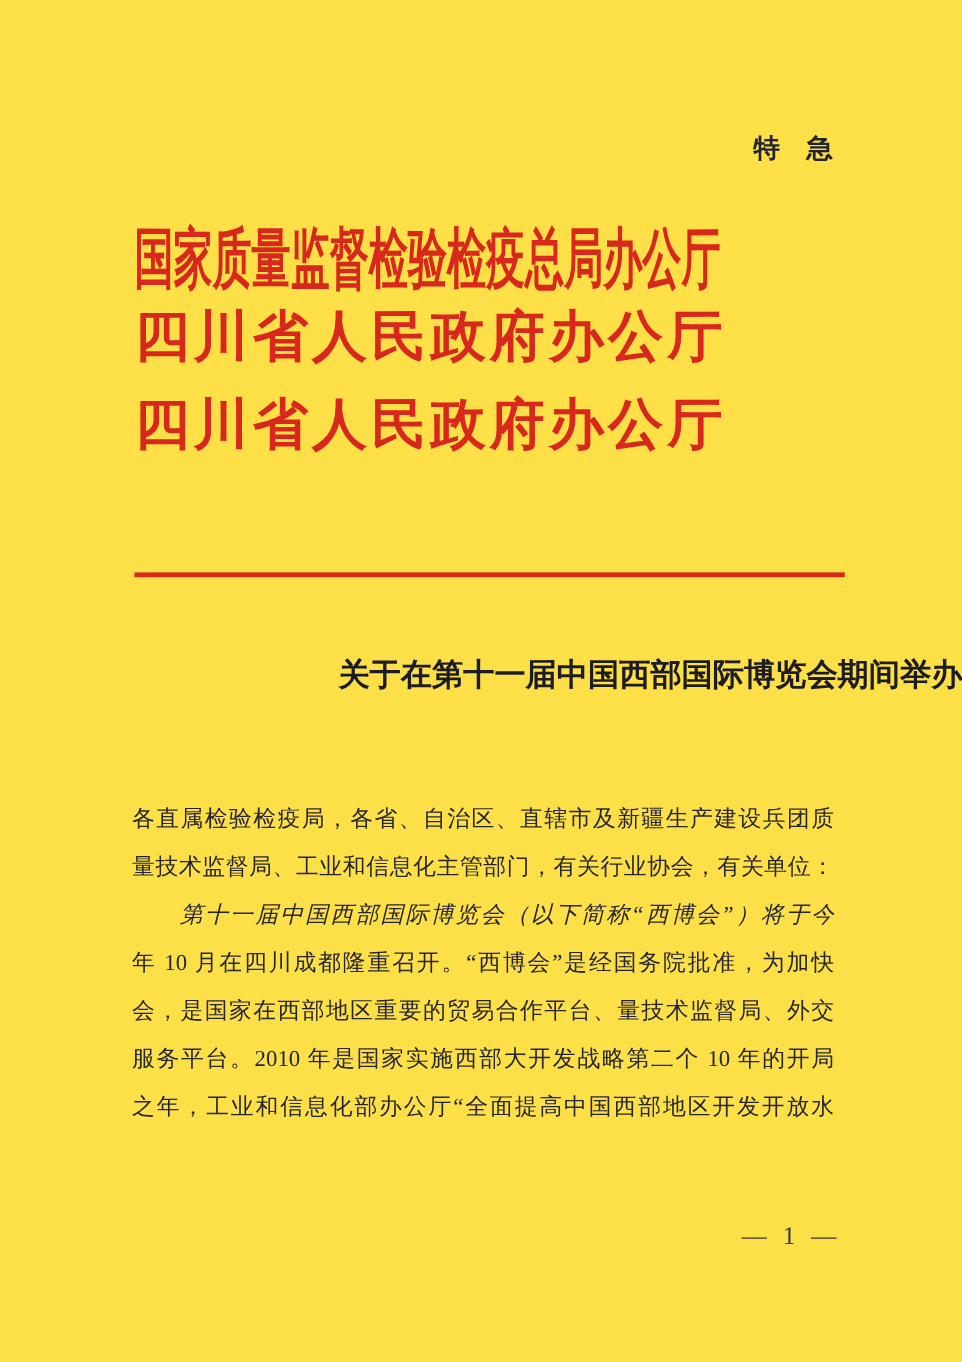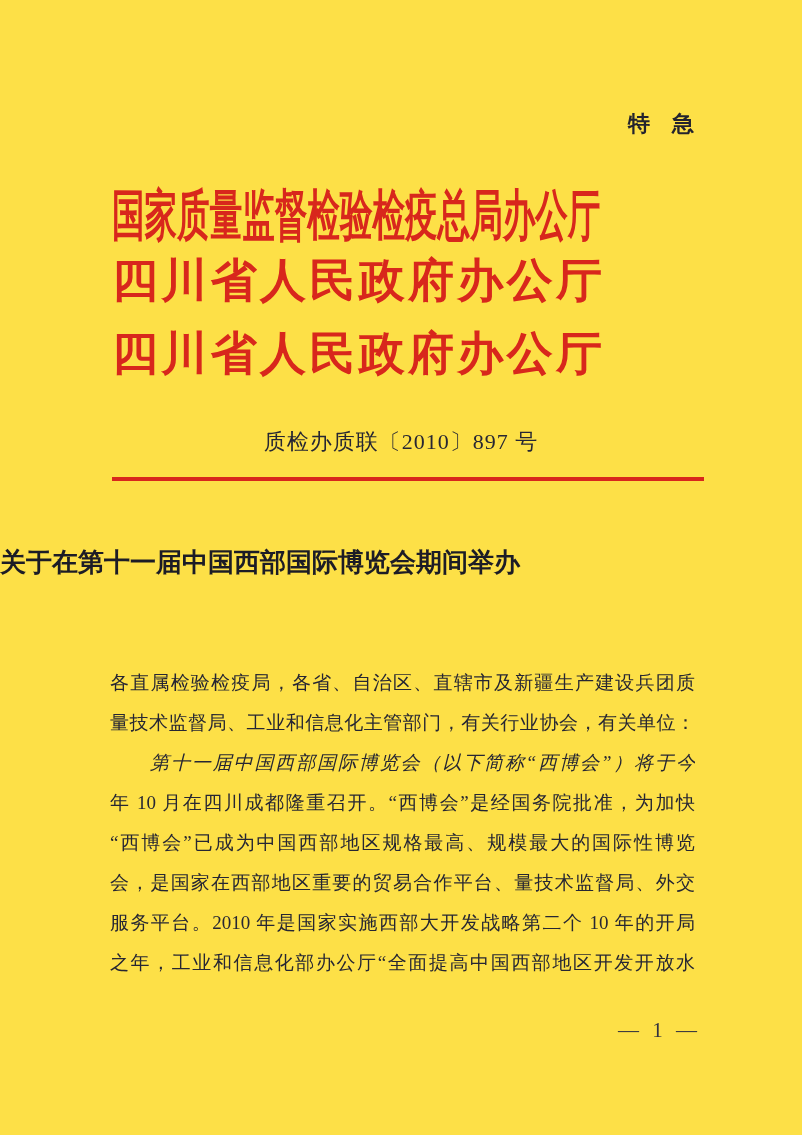--- a/index.html
+++ b/index.html
@@ -84,21 +84,21 @@
     width: 592px;
     height: 4px;
     background: #d8271c;
   }
 
   .title-block {
     position: absolute;
     top: 543px;
     left: 0;
     width: 802px;
-    text-align: left;
+    text-align: right;
     color: #1c1c26;
     font-weight: bold;
     font-size: 26px;
     line-height: 39px;
   }
 
   .body-block {
     position: absolute;
     top: 663px;
     left: 110px;
@@ -134,34 +134,32 @@
 
   <div class="agency agency-1">
     <span class="squeeze">国家质量监督检验检疫总局办公厅</span>
   </div>
 
   <div class="agency agency-j agency-2">四川省人民政府办公厅</div>
 
   <div class="agency agency-j agency-3">四川省人民政府办公厅</div>
 
 
-  <div class="ref-number">质检办质联〔2010〕897 号</div>
 
   <div class="red-rule"></div>
 
   <div class="title-block">
     <div class="title-line">关于在第十一届中国西部国际博览会期间举办</div>
   </div>
 
   <div class="body-block">
     <div class="body-line">各直属检验检疫局，各省、自治区、直辖市及新疆生产建设兵团质</div>
     <div class="body-line">量技术监督局、工业和信息化主管部门，有关行业协会，有关单位：</div>
     <div class="body-line indent">第十一届中国西部国际博览会（以下简称“西博会”）将于今</div>
     <div class="body-line">年 10 月在四川成都隆重召开。“西博会”是经国务院批准，为加快</div>
-    <div class="body-line">“西博会”已成为中国西部地区规格最高、规模最大的国际性博览</div>
     <div class="body-line">会，是国家在西部地区重要的贸易合作平台、量技术监督局、外交</div>
     <div class="body-line">服务平台。2010 年是国家实施西部大开发战略第二个 10 年的开局</div>
     <div class="body-line">之年，工业和信息化部办公厅“全面提高中国西部地区开发开放水</div>
   </div>
 
   <div class="page-number">— 1 —</div>
 
 </div>
 
 </body></html>

